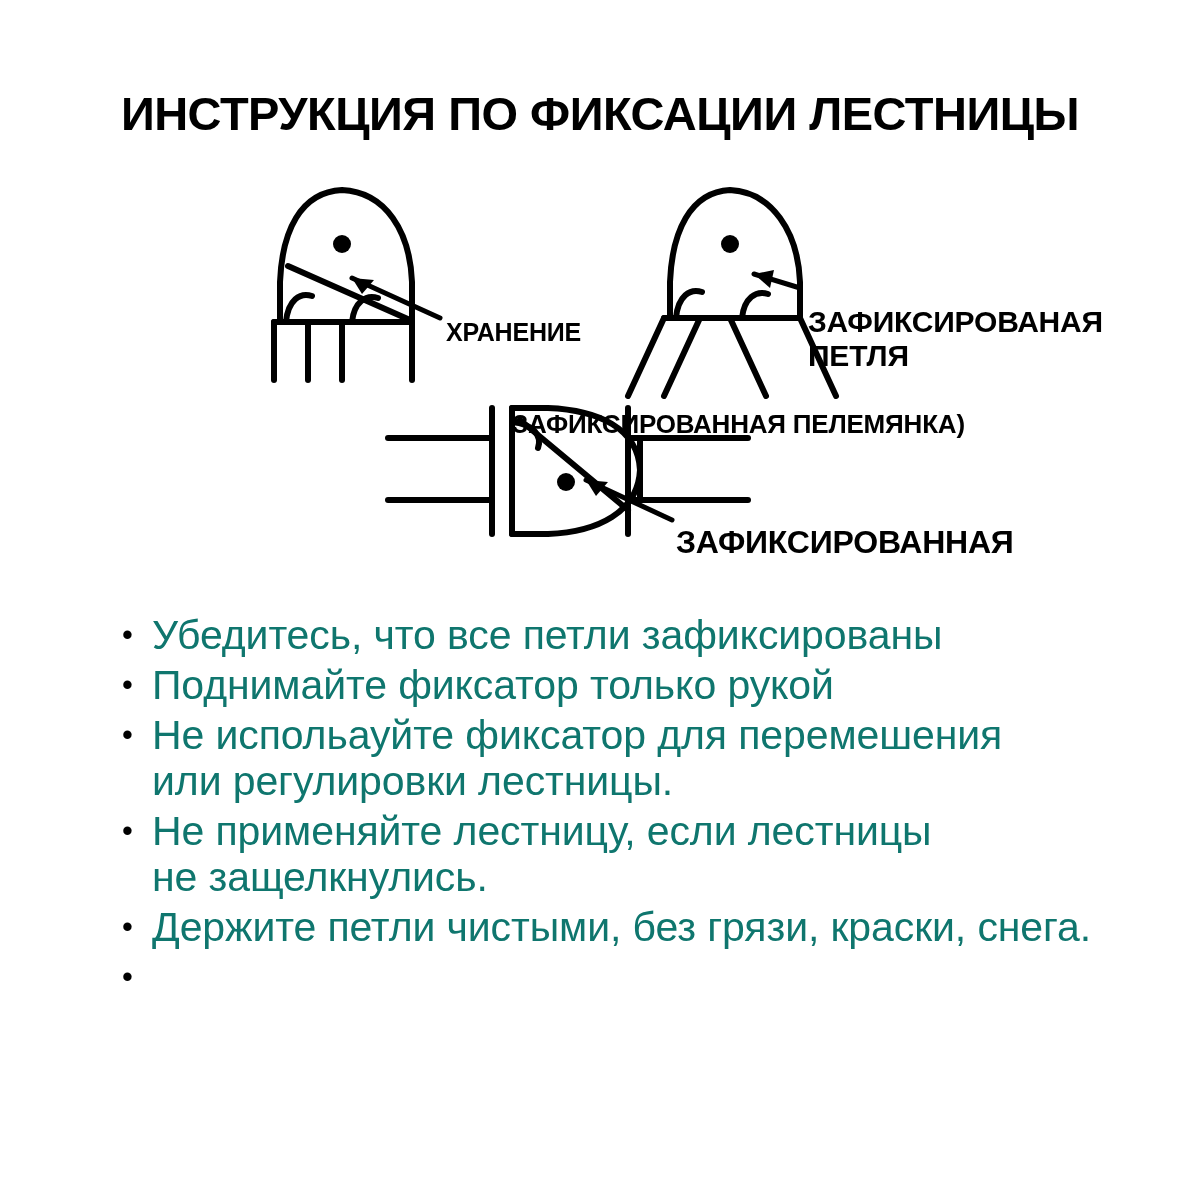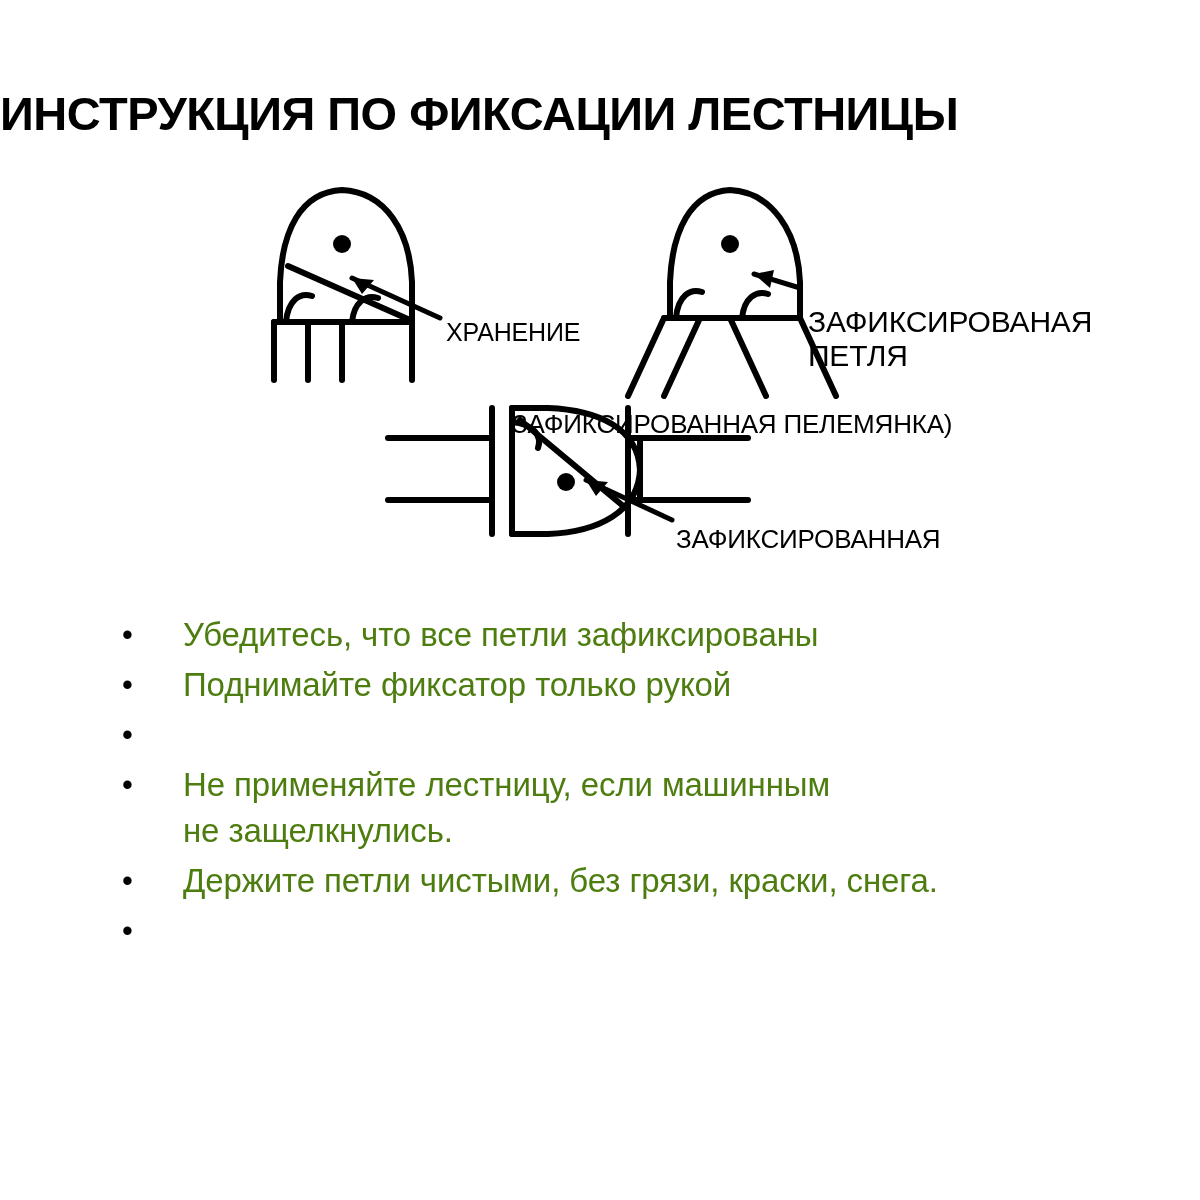--- a/index.html
+++ b/index.html
@@ -18,39 +18,40 @@
   .page {
     position: relative;
     width: 1200px;
     height: 1200px;
   }
   .title {
     position: absolute;
     top: 86px;
     left: 0;
     width: 1200px;
+    text-align: center;
     font-size: 47px;
     font-weight: bold;
     letter-spacing: -0.5px;
     color: #000;
     white-space: nowrap;
   }
   .diagram-area {
     position: absolute;
     top: 170px;
     left: 0;
     width: 1200px;
     height: 430px;
   }
   .diagram-svg {
     display: block;
   }
   .label {
     position: absolute;
-    font-weight: normal;
+    font-weight: bold;
     color: #000;
     line-height: 1.12;
     letter-spacing: -0.2px;
   }
   .label-storage {
     top: 148px;
     left: 446px;
     font-size: 25px;
   }
   .label-fixed-loop {
@@ -60,46 +61,45 @@
   }
   .label-fixed-pelem {
     top: 220px;
     left: 512px;
     font-size: 26px;
     margin-top: 20px;
   }
   .label-fixed-straight {
     top: 355px;
     left: 676px;
-    font-size: 26px;
+    font-size: 32px;
   }
   .bullets {
     position: absolute;
     top: 612px;
     left: 122px;
     width: 1010px;
   }
   .bullet-row {
     display: flex;
     align-items: flex-start;
     margin-bottom: 4px;
   }
   .bullet-dot {
     width: 30px;
     flex: 0 0 30px;
     font-size: 31px;
     line-height: 46px;
     text-align: left;
   }
   .bullet-text {
-    font-size: 33px;
+    font-size: 41px;
     line-height: 46px;
-    color: #4d7c0f;
+    color: #0f766e;
     letter-spacing: -0.1px;
-    margin-left: 31px;
   }
   .bullet-text b {
     font-weight: normal;
   }
 </style>
 </head>
 <body>
 
 <div class="page">
 
@@ -202,26 +202,30 @@
 
     <div class="bullet-row">
       <div class="bullet-dot">•</div>
       <div class="bullet-text">
         <div><span>Поднимайте фиксатор </span><b>только</b><span> рукой</span></div>
       </div>
     </div>
 
     <div class="bullet-row">
       <div class="bullet-dot">•</div>
-    </div>
-
-    <div class="bullet-row">
-      <div class="bullet-dot">•</div>
-      <div class="bullet-text">
-        <div><span>Не применяйте лестницу, </span><b>е</b><span>сли машинным</span></div>
+      <div class="bullet-text">
+        <div>Не испольауйте фиксатор для перемешения</div>
+        <div>или регулировки лестницы.</div>
+      </div>
+    </div>
+
+    <div class="bullet-row">
+      <div class="bullet-dot">•</div>
+      <div class="bullet-text">
+        <div><span>Не применяйте лестницу, </span><b>е</b><span>сли лестницы</span></div>
         <div>не защелкнулись.</div>
       </div>
     </div>
 
     <div class="bullet-row">
       <div class="bullet-dot">•</div>
       <div class="bullet-text">
         <div><span>Держите петли чистыми, </span><b>бе</b><span>з грязи, краски, снега.</span></div>
       </div>
     </div>

